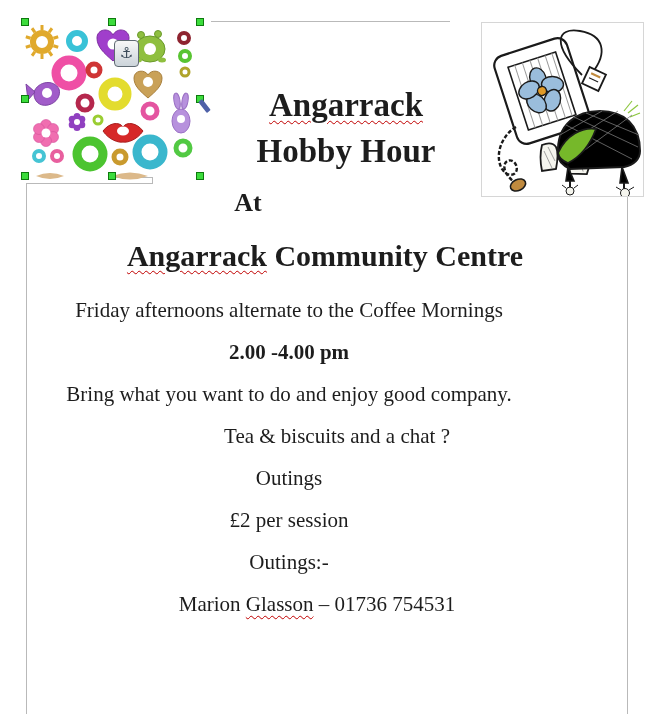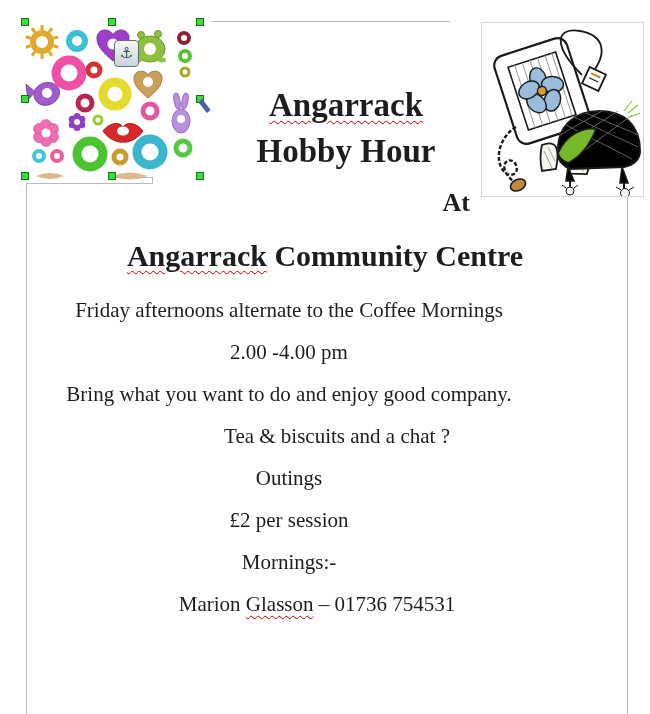--- a/index.html
+++ b/index.html
@@ -18,23 +18,23 @@
     position:absolute;left:114px;top:40px;width:23px;height:25px;
     background:linear-gradient(#f7f7f7,#ccd4da);
     border:1px solid #5f6a72;border-radius:4px;
     font-size:15px;line-height:24px;text-align:center;color:#3c4c5a;
     font-family:"DejaVu Sans",sans-serif;
   }
   .pen-mark{position:absolute;left:202px;top:99px;width:5px;height:14px;background:#4e61a8;transform:rotate(-38deg);border-radius:1px;}
   .right-art-box{position:absolute;left:481px;top:22px;width:163px;height:175px;border:1px solid #d6d6d6;box-sizing:border-box;background:#fff;}
   
   .tline{position:absolute;left:0;width:578px;text-align:center;font-size:21px;line-height:26px;white-space:pre-wrap;}
-  .bold{font-weight:normal;}
+  .bold{font-weight:bold;}
   .title-block{position:absolute;left:210px;top:82px;width:272px;text-align:center;font-weight:bold;font-size:33px;line-height:46px;}
-  .at-line{position:absolute;left:26px;top:188px;width:444px;text-align:right;font-weight:bold;font-size:26px;line-height:30px;}
+  .at-line{position:absolute;left:26px;top:188px;width:444px;text-align:center;font-weight:bold;font-size:26px;line-height:30px;}
   .venue-line{position:absolute;left:0;top:238px;width:650px;text-align:center;font-weight:bold;font-size:30px;line-height:36px;white-space:pre-wrap;}
   .sp{text-decoration-line:underline;text-decoration-style:wavy;text-decoration-color:#c00000;text-decoration-thickness:1px;text-underline-offset:4px;}
   svg{display:block;}
 </style>
 </head>
 <body>
 
 <div class="page">
 
   <div class="gl h" style="left:211px;top:21px;width:239px;"></div>
@@ -240,18 +240,18 @@
   <div class="at-line">At</div>
 
   <div class="venue-line"><span class="sp">Angarrack</span><span> Community Centre</span></div>
 
   <div class="tline" style="top:297px;">Friday afternoons alternate to the Coffee Mornings</div>
   <div class="tline bold" style="top:339px;">2.00 -4.00 pm</div>
   <div class="tline" style="top:381px;">Bring what you want to do and enjoy good company.</div>
   <div class="tline" style="top:423px;padding-left:48px;">Tea &amp; biscuits and a chat ?</div>
   <div class="tline" style="top:465px;">Outings</div>
   <div class="tline" style="top:507px;">£2 per session</div>
-  <div class="tline" style="top:549px;">Mornings:-</div>
+  <div class="tline" style="top:549px;">Outings:-</div>
 
   <div class="tline" style="top:591px;padding-left:28px;"><span>Marion </span><span class="sp">Glasson</span><span> – 01736 754531</span></div>
 
 
 </div>
 
 </body></html>

